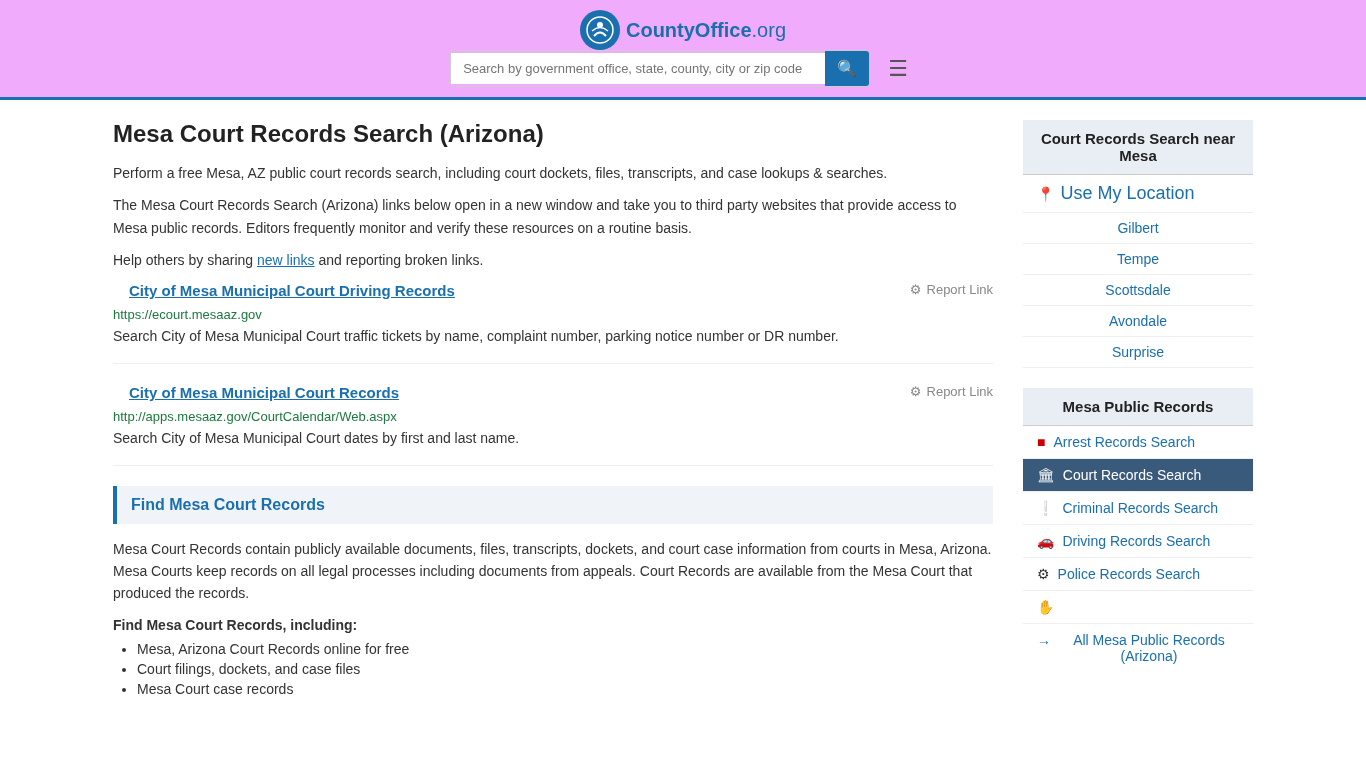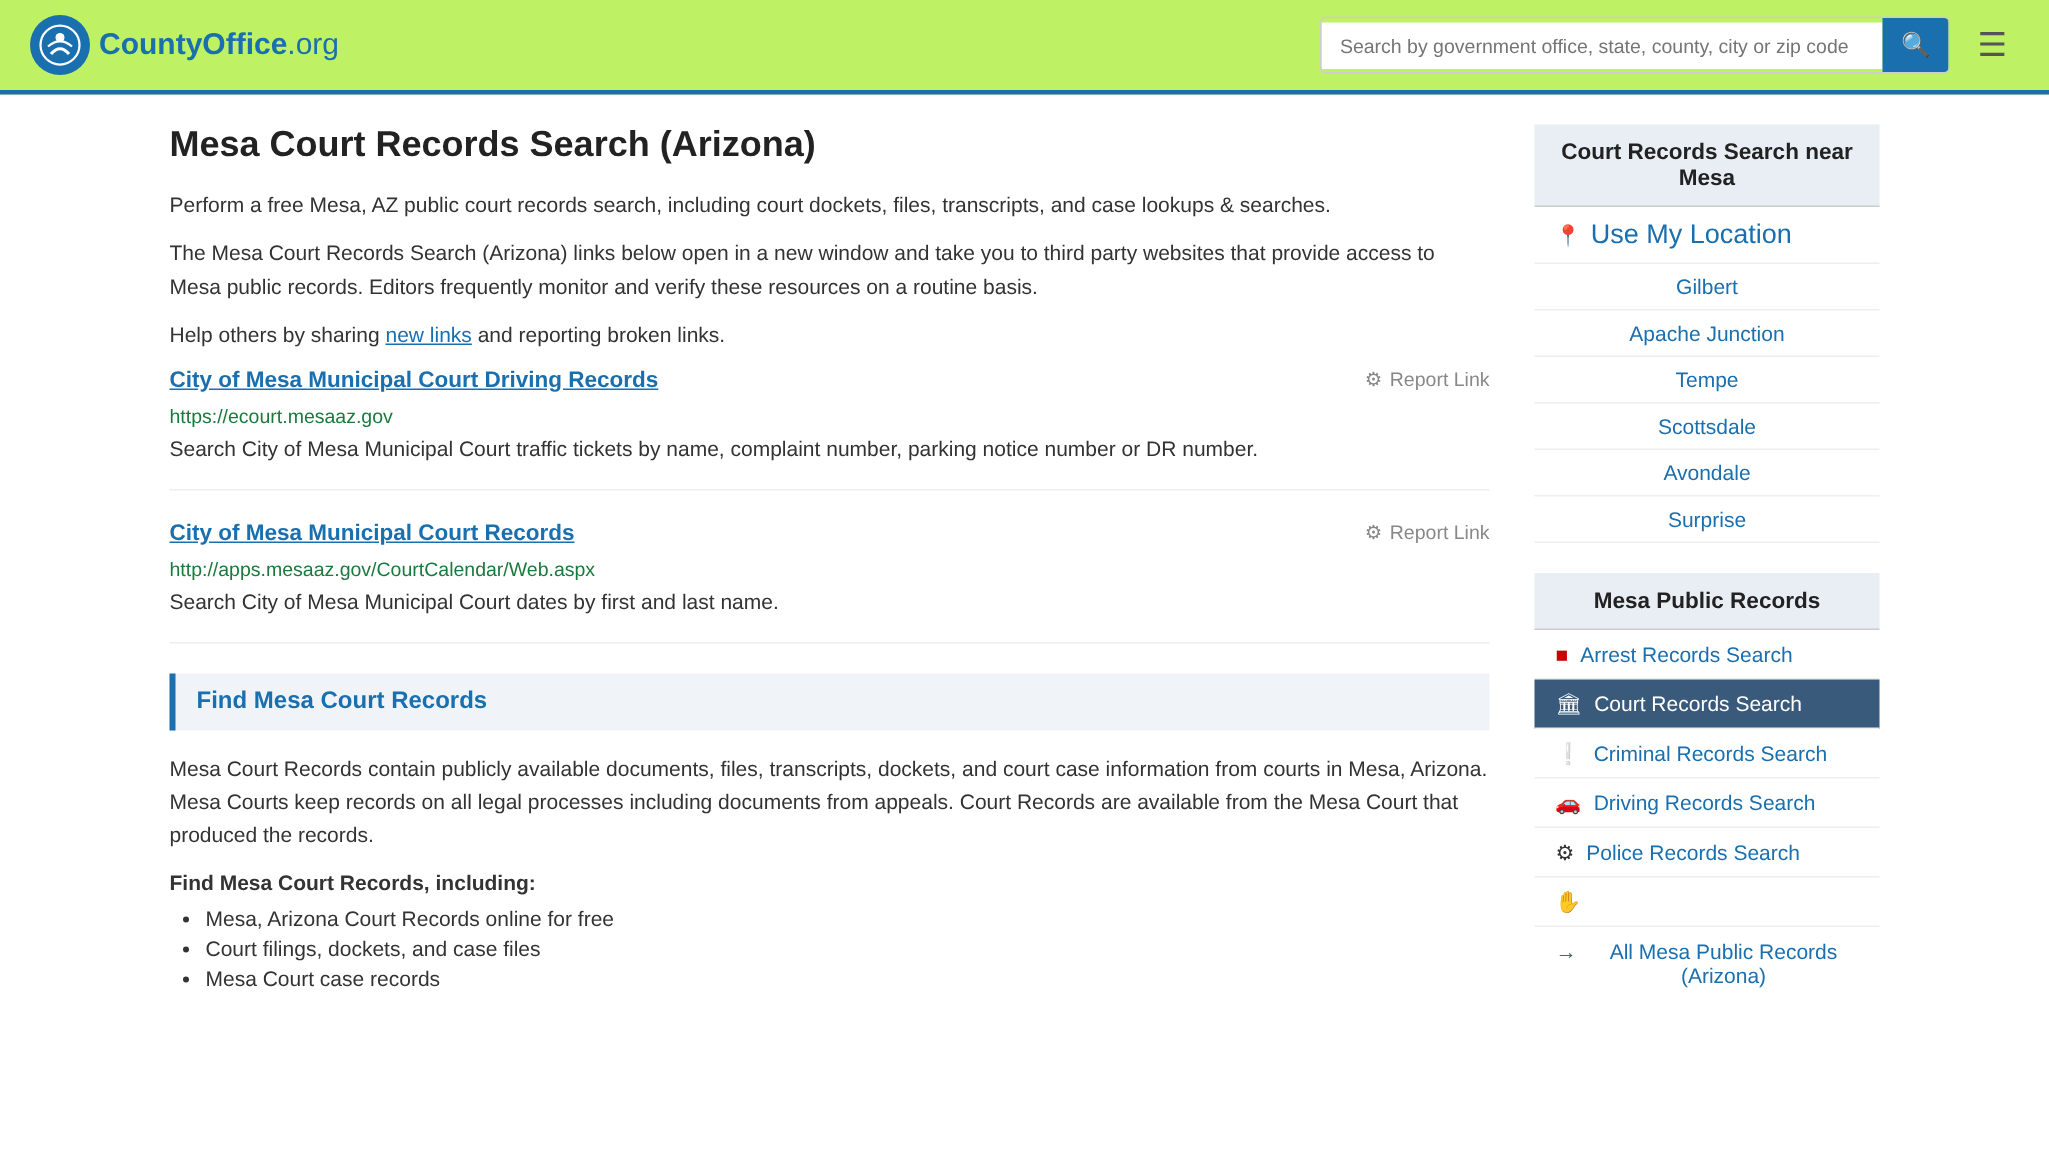--- a/index.html
+++ b/index.html
@@ -1,25 +1,26 @@
 <!DOCTYPE html>
 <html><head>
   <meta charset="utf-8">
   <style>
     * { margin: 0; padding: 0; box-sizing: border-box; }
     body { font-family: Arial, sans-serif; font-size: 14px; color: #333; background: #fff; }
 
     
     .header {
-      background: #bef264;
+      background: #f0abfc;
       border-bottom: 3px solid #1a6faf;
       padding: 10px 20px;
       display: flex;
       align-items: center;
       justify-content: space-between;
+      flex-direction: column;
     }
     .logo-area {
       display: flex;
       align-items: center;
       gap: 6px;
     }
     .logo-icon {
       width: 40px;
       height: 40px;
       border-radius: 50%;
@@ -129,20 +130,21 @@
       border-bottom: 1px solid #eee;
     }
     .resource-title {
       font-size: 15px;
       font-weight: bold;
       color: #1a6faf;
       text-decoration: underline;
       cursor: pointer;
       display: inline-block;
       margin-bottom: 4px;
+      margin-left: 16px;
     }
     .resource-header {
       display: flex;
       justify-content: space-between;
       align-items: flex-start;
       margin-bottom: 4px;
     }
     .report-link {
       color: #888;
       font-size: 13px;
@@ -360,23 +362,20 @@
 
       <div class="use-location">
         <span class="pin-icon">📍</span>
         <a href="#">Use My Location</a>
       </div>
 
       <div class="location-item">
         <a href="#">Gilbert</a>
       </div>
       <div class="location-item">
-        <a href="#">Apache Junction</a>
-      </div>
-      <div class="location-item">
         <a href="#">Tempe</a>
       </div>
       <div class="location-item">
         <a href="#">Scottsdale</a>
       </div>
       <div class="location-item">
         <a href="#">Avondale</a>
       </div>
       <div class="location-item">
         <a href="#">Surprise</a>

